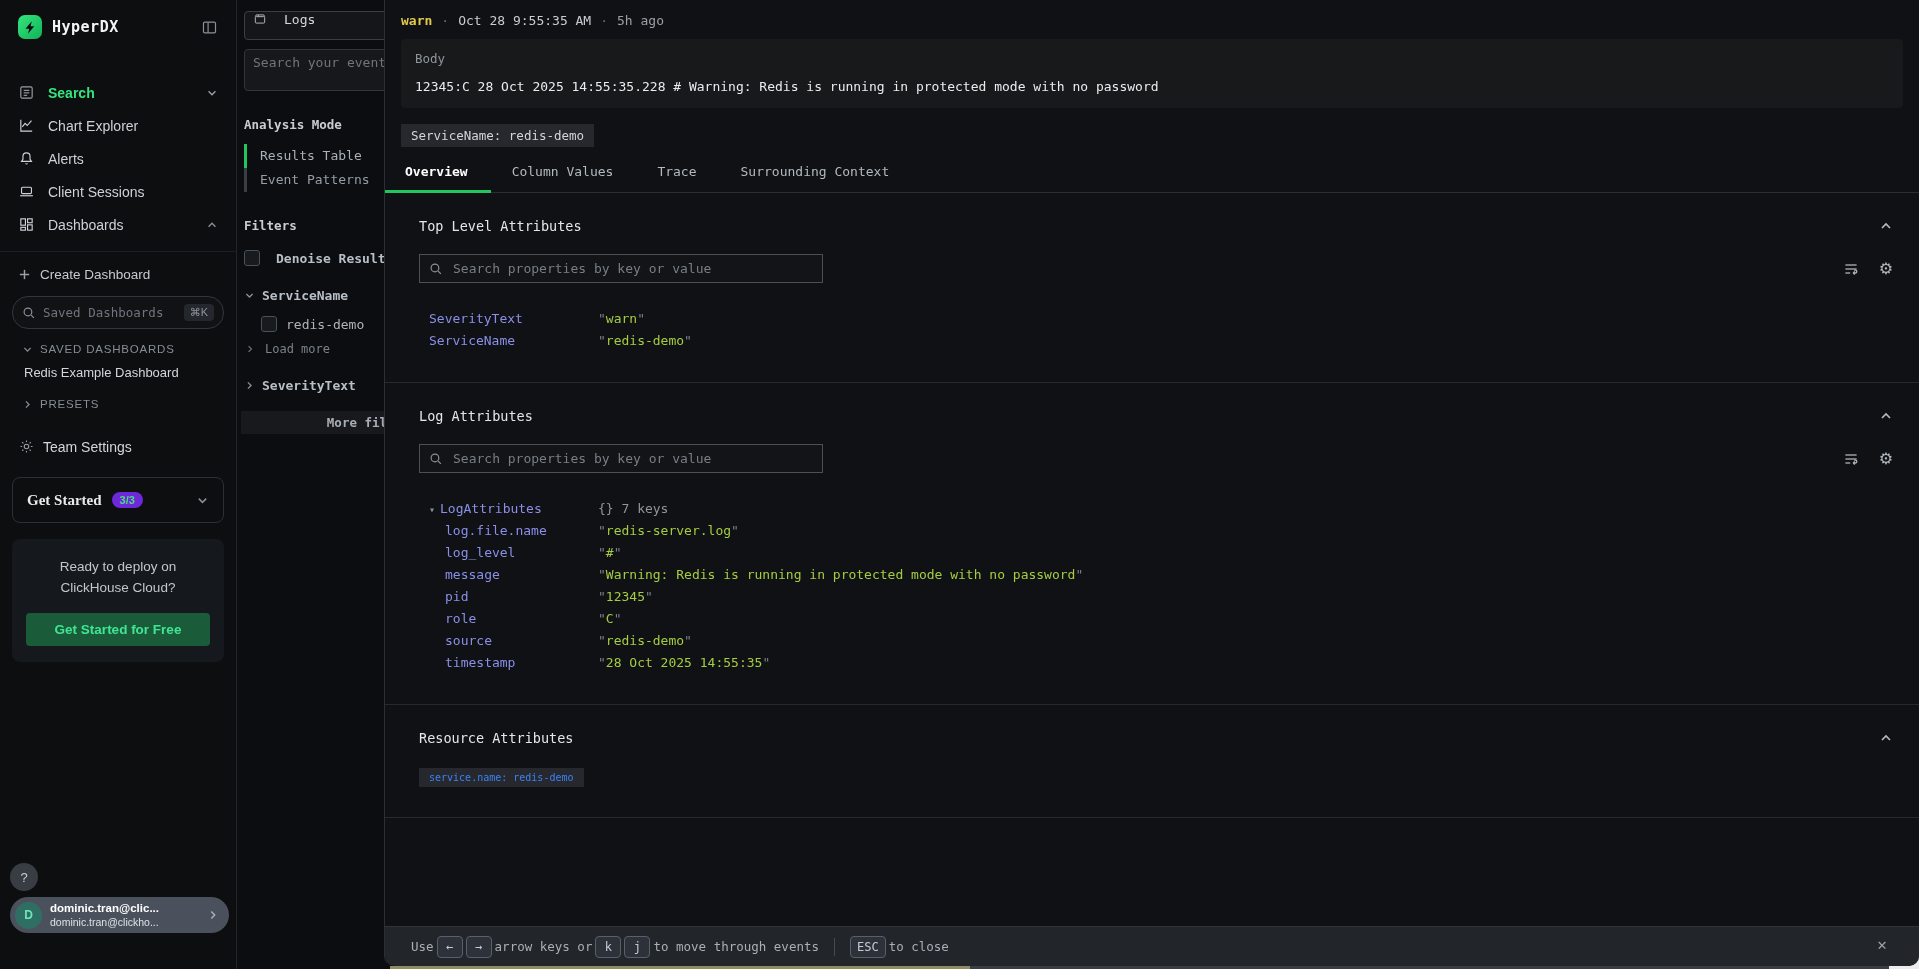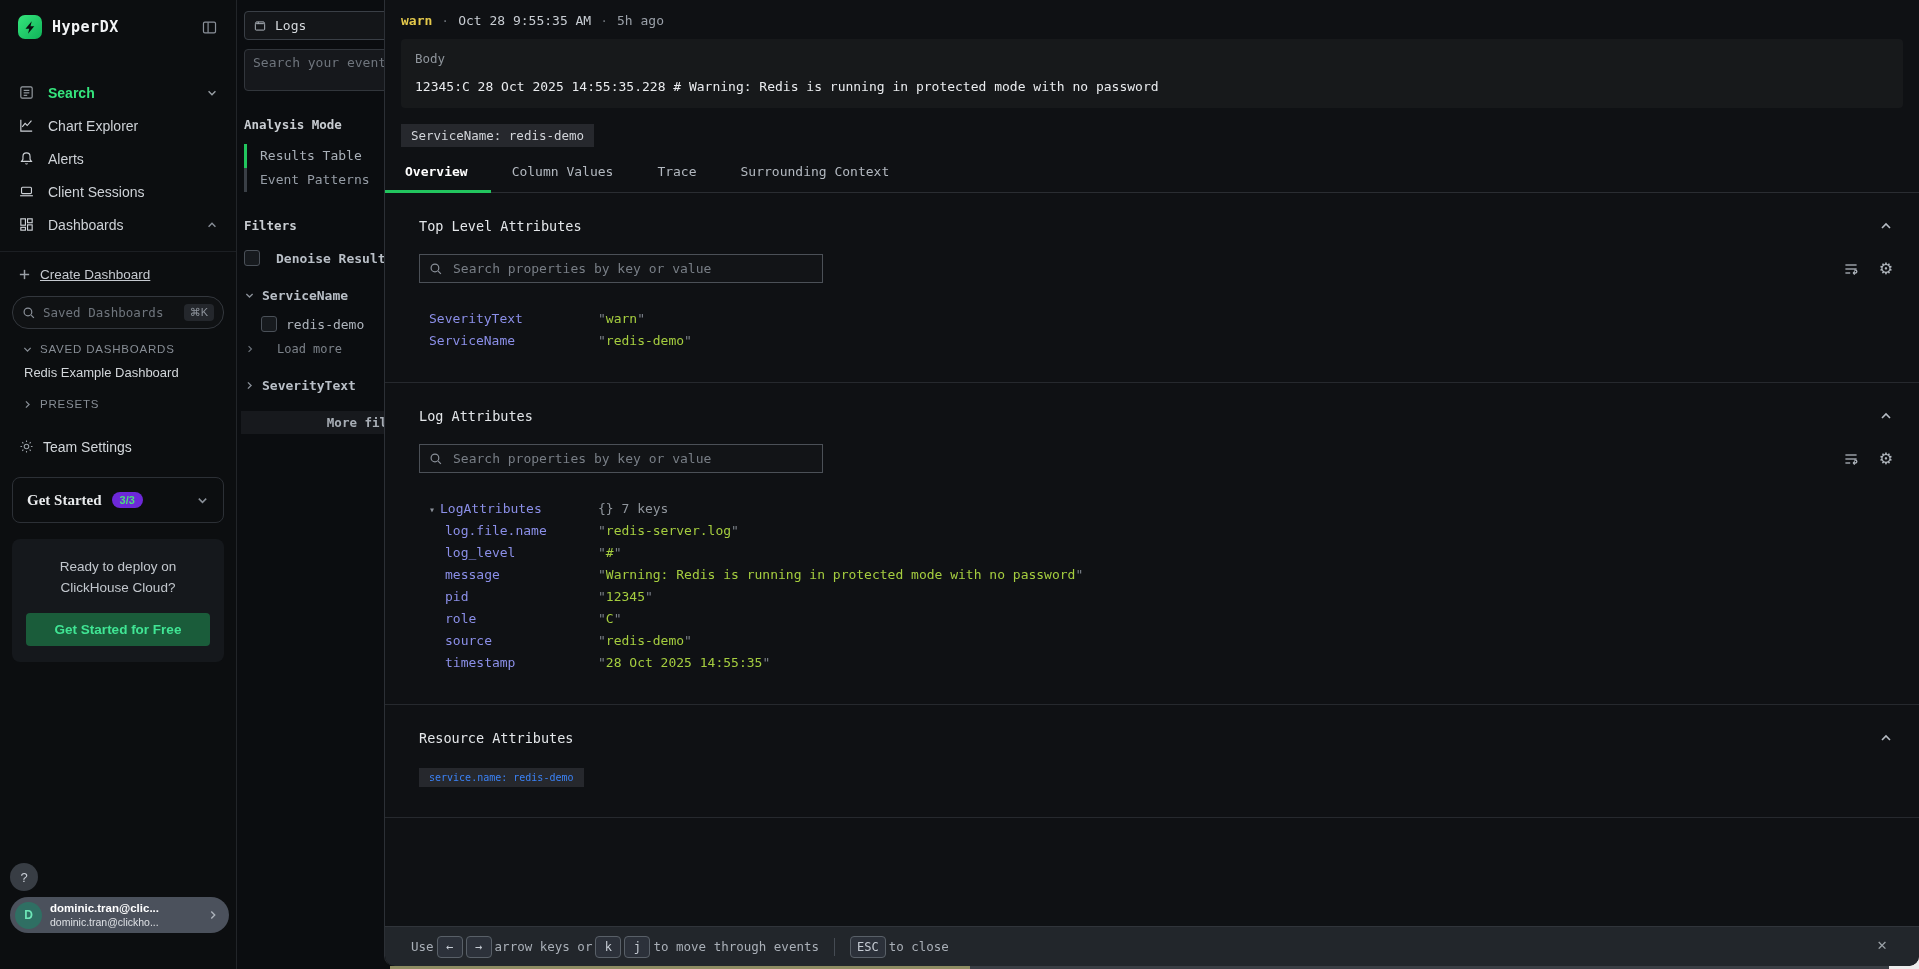--- a/index.html
+++ b/index.html
@@ -14,21 +14,21 @@
   .logo-badge{width:24px;height:24px;border-radius:7px;background:linear-gradient(135deg,#36e57d,#0fb358);
               display:flex;align-items:center;justify-content:center;}
   .logo-text{margin-left:10px;font-family:"DejaVu Sans Mono",monospace;font-weight:bold;font-size:15px;color:#f2f4f6;letter-spacing:.5px;}
   .collapse-btn{margin-left:auto;color:#8a9099;cursor:pointer;}
   .nav{margin-top:22px;}
   .nav-item{display:flex;align-items:center;height:33px;padding:0 18px;gap:13px;font-size:14px;color:#ced2d7;cursor:pointer;}
   .nav-item .chev{margin-left:auto;color:#8a9099;}
   .nav-item.active{color:#35e57d;font-weight:bold;}
   .nav-item.active svg{color:#9aa0a6;}
   .side-divider{border-top:1px solid #1c1f23;margin-top:10px;}
-  .create-dash{display:flex;align-items:center;gap:9px;padding:15px 18px 10px;font-size:13.5px;color:#c6cad0;cursor:pointer;text-decoration:underline;}
+  .create-dash{display:flex;align-items:center;gap:9px;padding:15px 18px 10px;font-size:13.5px;color:#c6cad0;cursor:pointer;}
   .saved-search{margin:4px 12px 0;height:31px;border:1px solid #33373d;border-radius:16px;background:#101214;
                 display:flex;align-items:center;padding:0 9px;gap:7px;cursor:pointer;}
   .saved-search .ph{font-family:"DejaVu Sans Mono",monospace;font-size:12.5px;color:#6f757d;}
   .cmdk{margin-left:auto;background:#24272c;border-radius:4px;padding:2px 6px;font-size:11px;color:#8d939b;}
   .side-subhead{display:flex;align-items:center;gap:7px;padding:14px 18px 2px 22px;font-size:11.5px;letter-spacing:.8px;color:#878d95;cursor:pointer;}
   .dash-item{padding:8px 18px 4px 24px;font-size:13px;color:#d2d6da;cursor:pointer;}
   .team-settings{display:flex;align-items:center;gap:8px;padding:0 18px;margin-top:26px;font-size:14px;color:#d2d6da;cursor:pointer;}
   .gs-box{margin:22px 12px 0;border:1px solid #2c3036;border-radius:8px;height:44px;display:flex;align-items:center;padding:0 14px;gap:10px;cursor:pointer;}
   .gs-label{font-weight:bold;font-size:15px;color:#e8eaec;font-family:Liberation Serif, serif;}
   .gs-badge{background:#6d28d9;color:#4ade80;font-weight:bold;font-size:11px;border-radius:10px;padding:2px 8px;}
@@ -45,33 +45,33 @@
           display:flex;align-items:center;justify-content:center;}
   .user-lines{line-height:1.2;overflow:hidden;white-space:nowrap;}
   .user-name{font-weight:bold;font-size:11.5px;color:#fff;}
   .user-email{font-size:10.5px;color:#dde0e4;}
   .user-chev{margin-left:auto;color:#aeb4bc;}
 
   
   .filters{position:absolute;left:237px;top:0;width:147px;height:969px;background:#0b0d10;overflow:hidden;z-index:1;}
   .filters *{white-space:nowrap;}
   .logs-box{margin:11px 0 0 7px;width:250px;height:27px;border:1px solid #3a3f46;background:#141619;border-radius:4px;
-            display:flex;align-items:center;gap:8px;padding:0 8px;font-size:13px;color:#d4d8dc;cursor:pointer;}
+            display:flex;gap:17px;padding:0 8px;font-size:13px;color:#d4d8dc;cursor:pointer;}
   .filter-search{margin:9px 0 0 7px;width:250px;height:42px;border:1px solid #32363c;background:#16181c;border-radius:4px;
                  padding:4px 8px 20px;font-family:"DejaVu Sans Mono",monospace;font-size:13px;color:#d4d8dc;box-sizing:border-box;}
   .filter-search::placeholder{color:#6f757d;}
   .fp-heading{margin:26px 0 0 7px;font-size:12.5px;font-weight:bold;color:#c9cdd2;}
   .mode-list{margin:12px 0 0 7px;}
   .mode-item{height:24px;line-height:24px;padding-left:13px;border-left:3px solid #3a3f46;font-size:13px;color:#969da6;cursor:pointer;}
   .mode-item.active{border-left-color:#22c55e;color:#a9b0b8;}
   .denoise-row{margin:17px 0 0 7px;display:flex;align-items:center;gap:8px;font-size:13px;font-weight:bold;color:#b9bfc7;}
   .cbx{width:14px;height:14px;border:1px solid #4a5058;border-radius:3px;background:#171a1e;flex:none;cursor:pointer;}
   .group-head{margin:22px 0 0 7px;display:flex;align-items:center;gap:7px;font-size:13px;font-weight:bold;color:#b9bfc7;cursor:pointer;}
   .group-val{margin:13px 0 0 24px;display:flex;align-items:center;gap:9px;font-size:13px;color:#aeb4bc;}
-  .load-more{margin:10px 0 0 8px;display:flex;align-items:center;gap:22px;font-size:12px;color:#7c828a;cursor:pointer;}
+  .load-more{margin:10px 0 0 8px;display:flex;align-items:center;gap:10px;font-size:12px;color:#7c828a;cursor:pointer;}
   .more-filters{margin-top:18px;margin-left:4px;width:262px;height:23px;background:#17191d;display:flex;align-items:center;
                 justify-content:center;font-size:12.5px;font-weight:bold;color:#a7adb5;cursor:pointer;}
 
   
   .strip-tan{position:absolute;left:390px;top:966px;width:580px;height:3px;background:#8e8c62;z-index:1;}
   .strip-gray{position:absolute;left:970px;top:966px;width:919px;height:3px;background:#3a3e44;z-index:1;}
   .strip-white{position:absolute;right:0;top:950px;width:30px;height:19px;background:#ececec;z-index:1;}
 
   
   .overlay{position:absolute;left:384px;top:0;width:1535px;height:966px;background:#0f1114;border-left:1px solid #2c3036;

